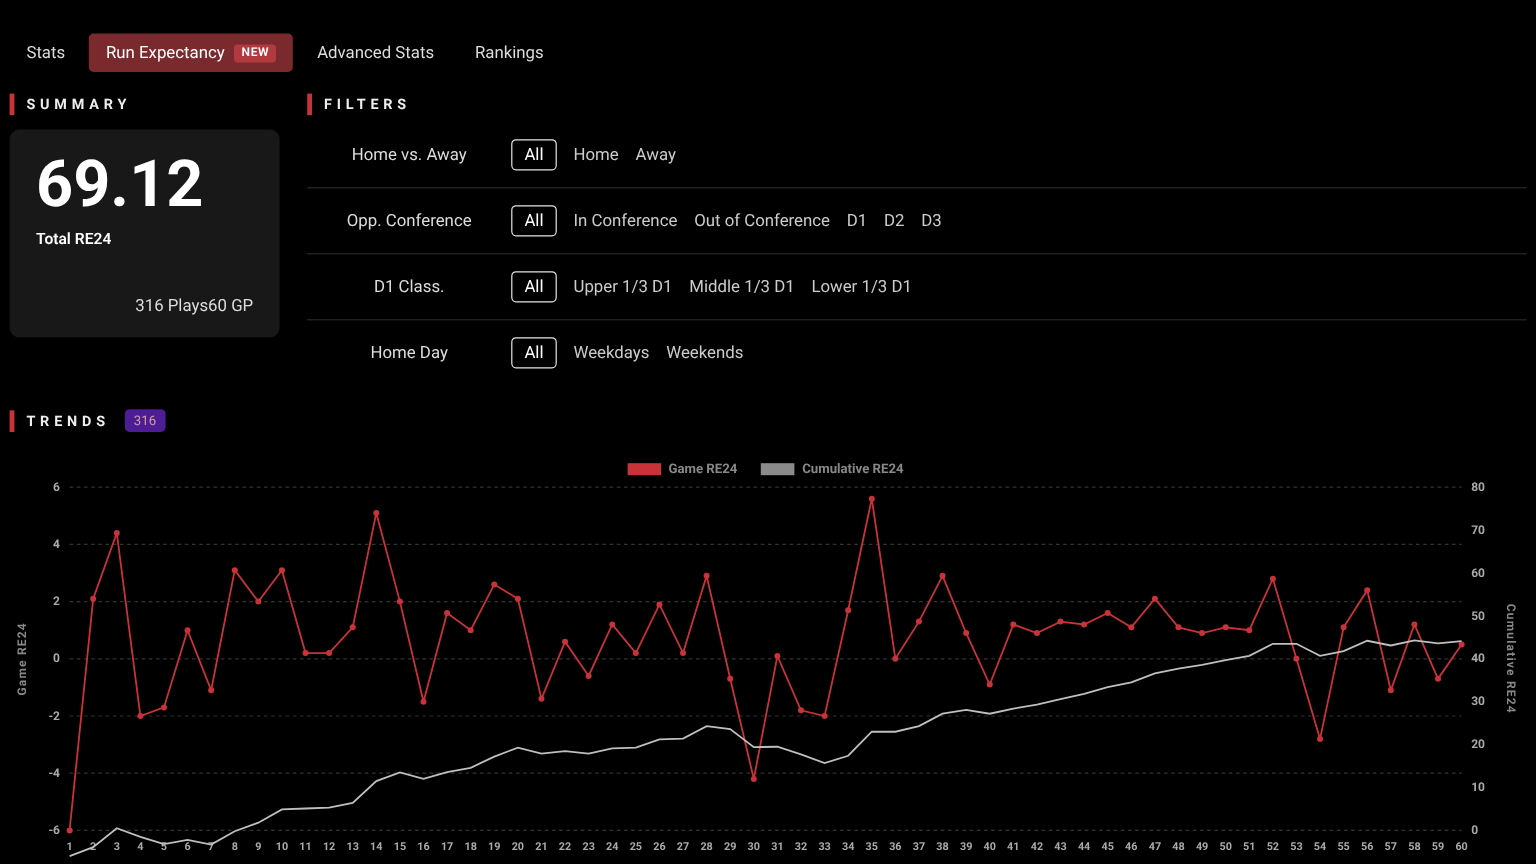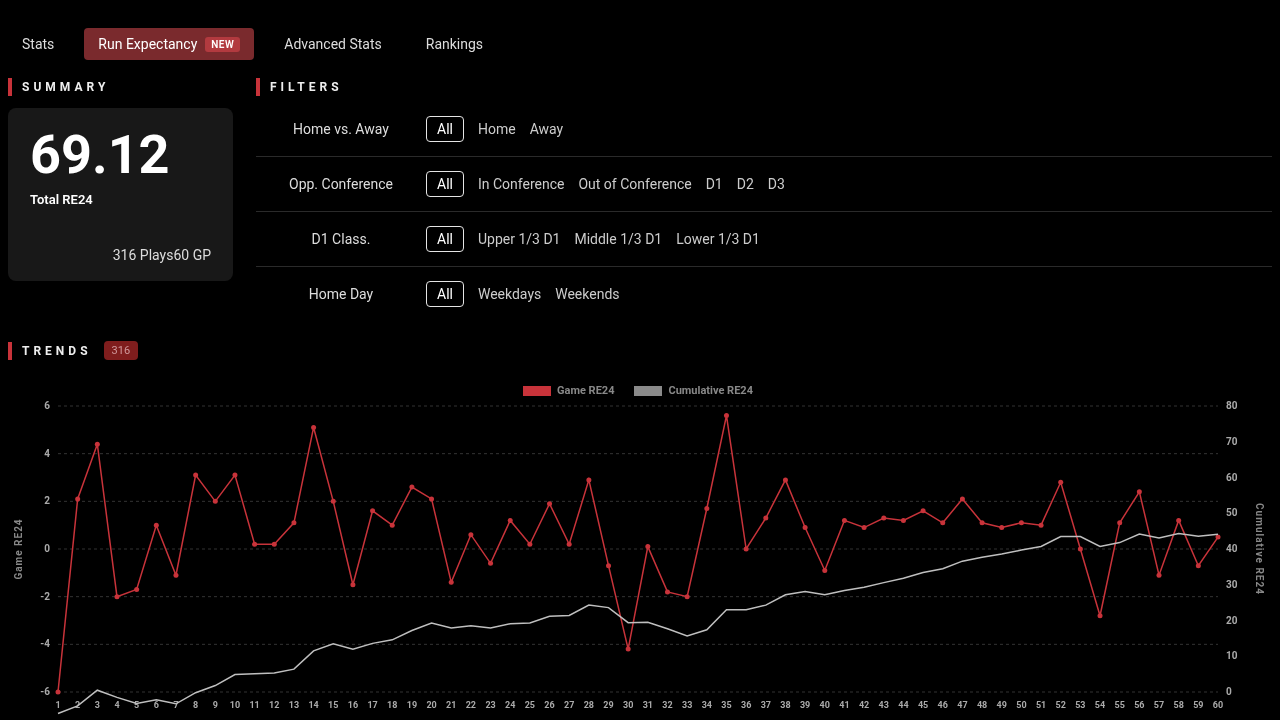--- a/index.html
+++ b/index.html
@@ -1,20 +1,20 @@
 <!DOCTYPE html>
 <html><head>
 <meta charset="utf-8">
 <style>
   * { box-sizing: border-box; margin: 0; padding: 0; }
   html, body { width: 1280px; height: 720px; background: #000; color: #e6e6e6; font-family: -apple-system, BlinkMacSystemFont, "Segoe UI", Roboto, sans-serif; overflow: hidden; }
   body { padding: 0 8px; }
 
   
-  .tabs { display: flex; gap: 16px; padding: 28px 0 10px 0; align-items: center; }
+  .tabs { display: flex; gap: 6px; padding: 28px 0 10px 0; align-items: center; }
   .tab { padding: 8px 14px; font-size: 14px; color: #ddd; border-radius: 4px; cursor: pointer; display: flex; align-items: center; gap: 8px; }
   .tab.active { background: #7a2a2d; color: #fff; }
   .badge-new { background: #b23a3f; color: #fff; font-size: 10px; padding: 2px 6px; border-radius: 3px; font-weight: 600; letter-spacing: .5px; }
 
   
   .top-row { display: flex; gap: 23px; margin-top: 8px; }
   .section-h { display: flex; align-items: center; gap: 10px; letter-spacing: 4px; font-size: 12px; font-weight: 700; color: #eee; margin-bottom: 12px; }
   .section-h::before { content: ""; width: 4px; height: 18px; background: #c8333a; display: inline-block; }
 
   
@@ -29,21 +29,21 @@
   .filter-row { display: flex; align-items: center; padding: 14px 0; font-size: 14px; }
   .filter-row + .filter-row { border-top: 1px solid #2a2a2a; }
   .filter-row:first-of-type { padding-top: 8px; }
   .filter-label { width: 170px; color: #ddd; text-align: center; }
   .pills { display: flex; gap: 14px; align-items: center; }
   .pill { color: #ccc; cursor: pointer; font-size: 14px; }
   .pill.sel { border: 1px solid #e5e5e5; color: #fff; padding: 4px 10px; border-radius: 4px; }
 
   
   .trends-header { display: flex; align-items: center; gap: 12px; margin-top: 20px; }
-  .count-chip { background: #7f1d1d; color: #d0999c; font-size: 11px; padding: 3px 8px; border-radius: 4px; }
+  .count-chip { background: #4c1d95; color: #d0999c; font-size: 11px; padding: 3px 8px; border-radius: 4px; }
 
   
   .chart-wrap { position: relative; width: 1260px; height: 340px; margin-top: 24px; font-weight: bold; }
   svg.chart { width: 100%; height: 100%; display: block; }
   .grid-line { stroke: #333; stroke-width: 1; stroke-dasharray: 3 3; }
   .axis-text { fill: #aaa; font-size: 10px; }
   .axis-text.small { font-size: 9px; }
   .y-label-l, .y-label-r { fill: #888; font-size: 10px; letter-spacing: 1px; }
   .series-game { stroke: #c8333a; stroke-width: 1.5; fill: none; }
   .series-game-dot { fill: #c8333a; }

